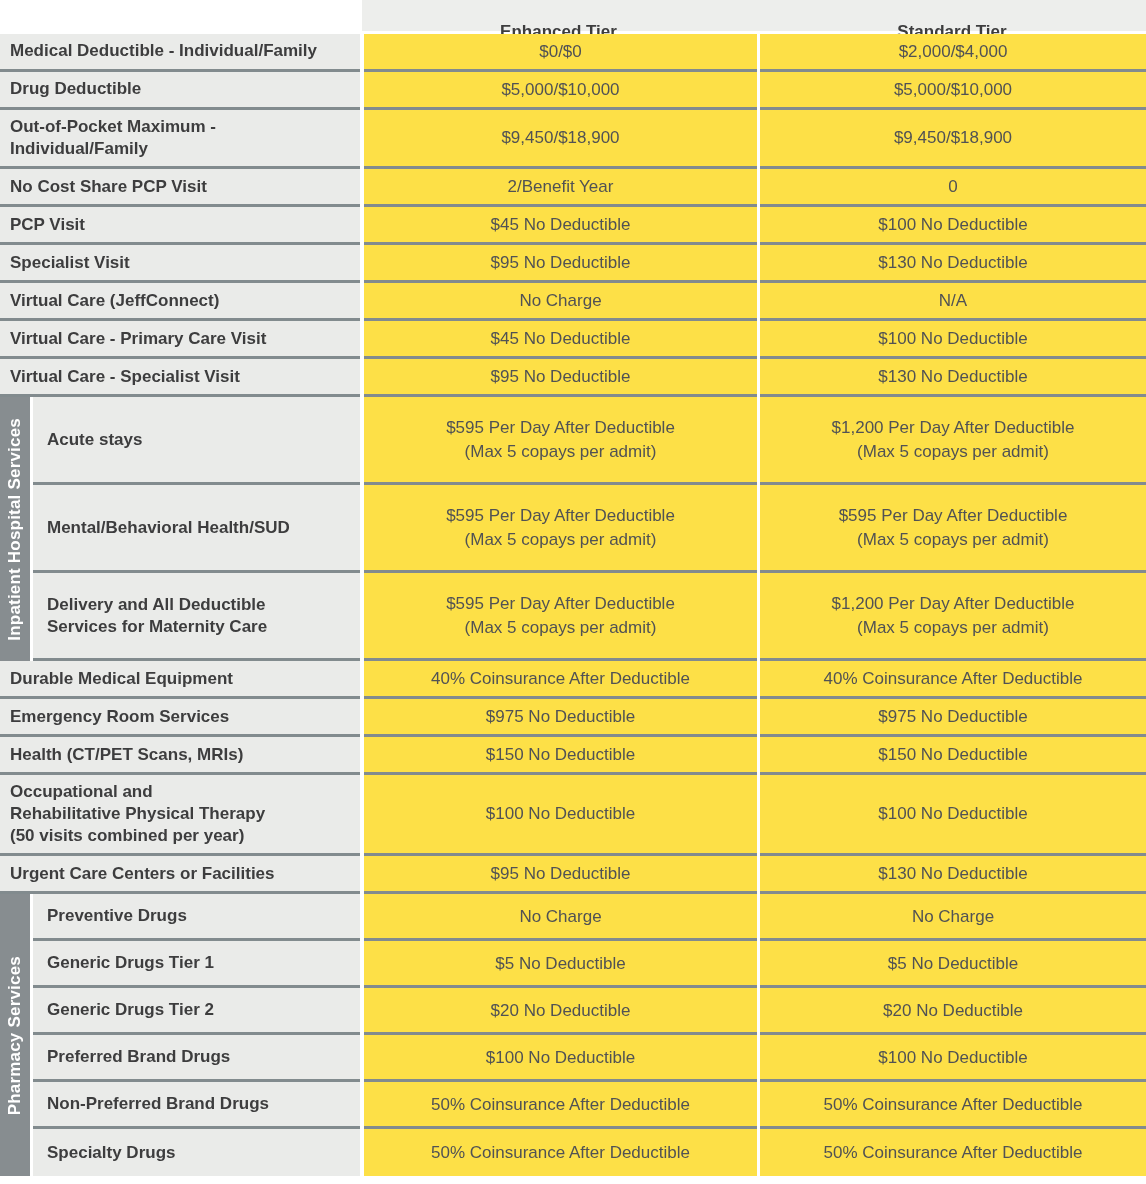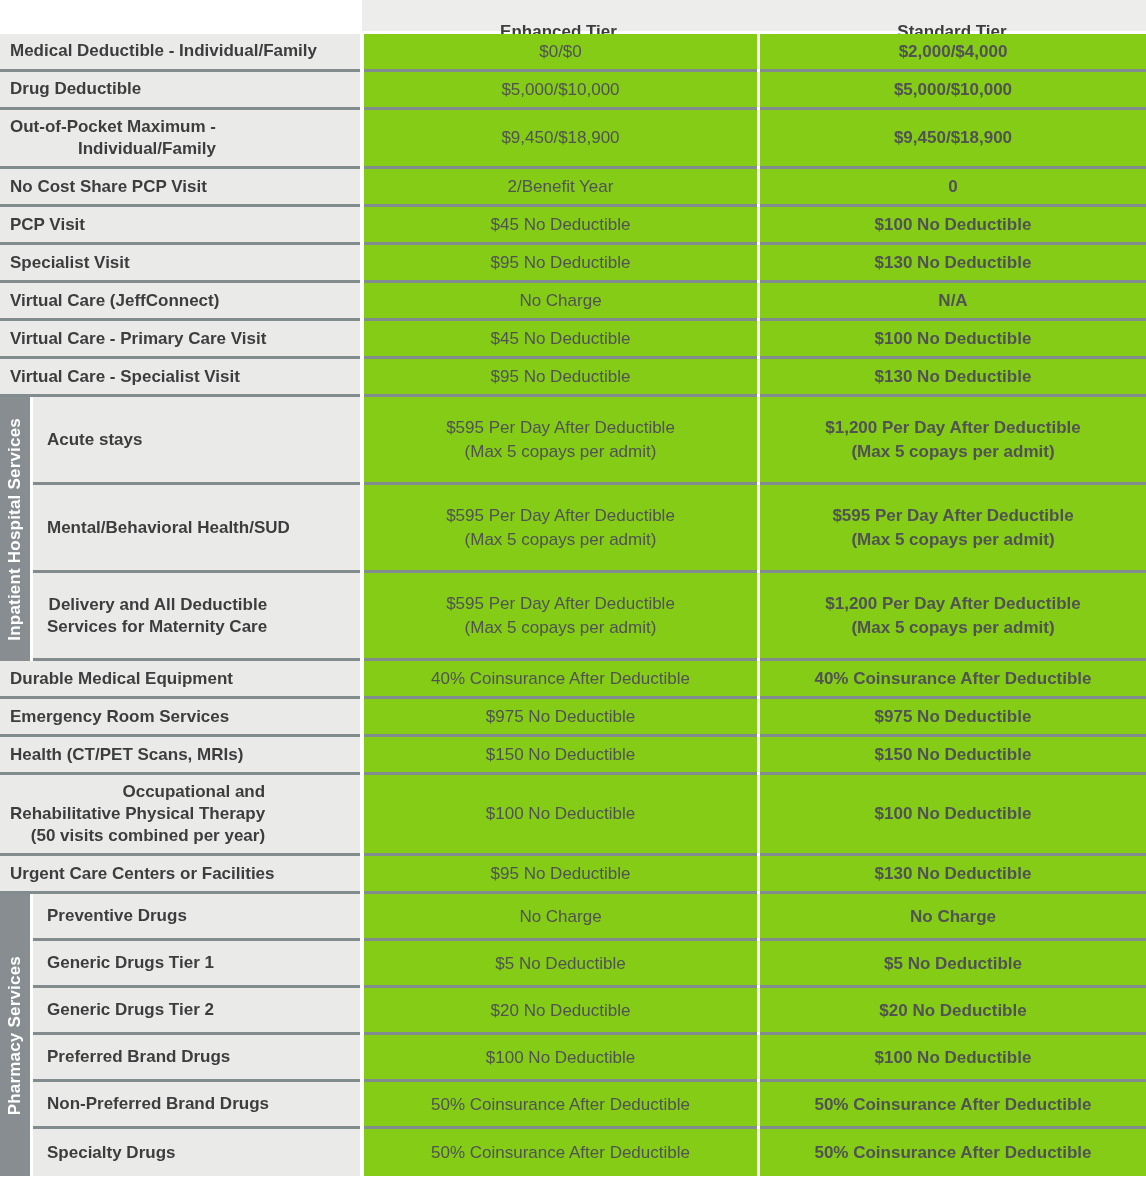--- a/index.html
+++ b/index.html
@@ -35,33 +35,32 @@
   }
   .gut1{width:4px;flex:0 0 auto;background:#fff;}
   .gut2{width:3px;flex:0 0 auto;background:#fff;}
   .label-cell{
     width:360px;flex:0 0 auto;
     background:var(--label-bg);
     padding:6px 12px 6px 10px;
     font-weight:bold;
     line-height:1.3;
     white-space:pre-line;
-    text-align:right;
   }
   .val{
-    background:#84cc16;
+    background:#fde047;
     justify-content:center;
     text-align:center;
     color:var(--value-text);
     line-height:1.4;
     white-space:pre-line;
     padding:5px 8px;
   }
   .val.enh{width:393px;flex:0 0 auto;}
-  .val.std{flex:1;font-weight:bold;}
+  .val.std{flex:1;}
   
   .section{display:flex;align-items:stretch;}
   .section-bar{
     width:30px;flex:0 0 auto;
     background:var(--bar-bg);
     margin-right:3px;
     display:flex;align-items:center;justify-content:center;
   }
   .bar-text{
     writing-mode:vertical-rl;

